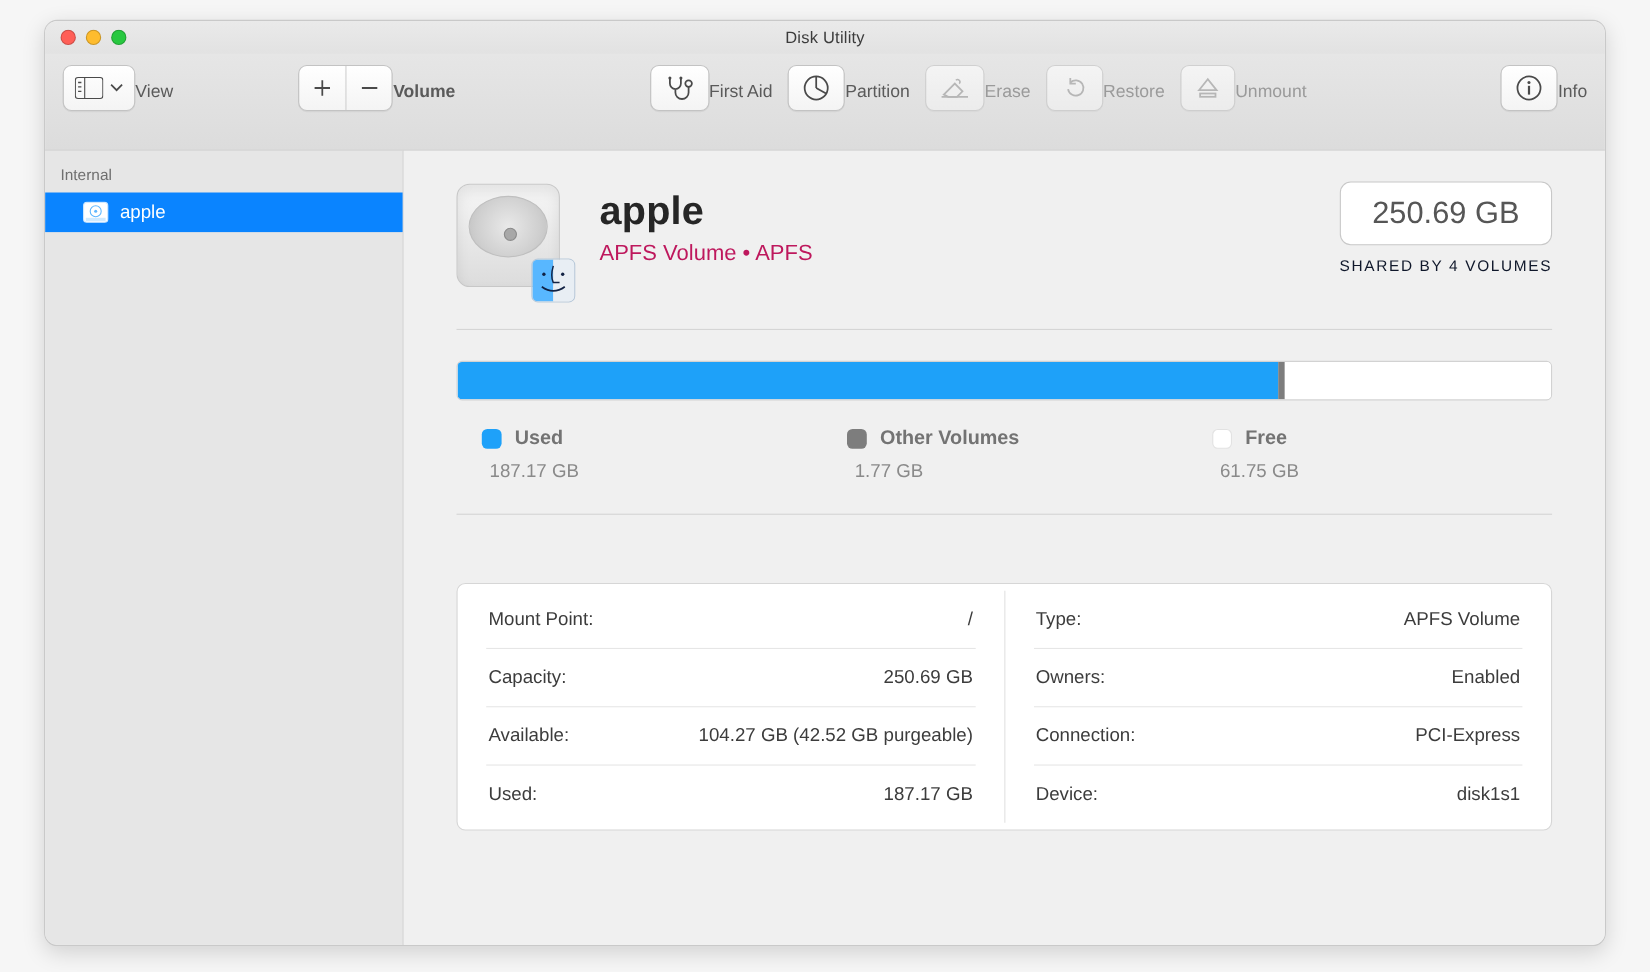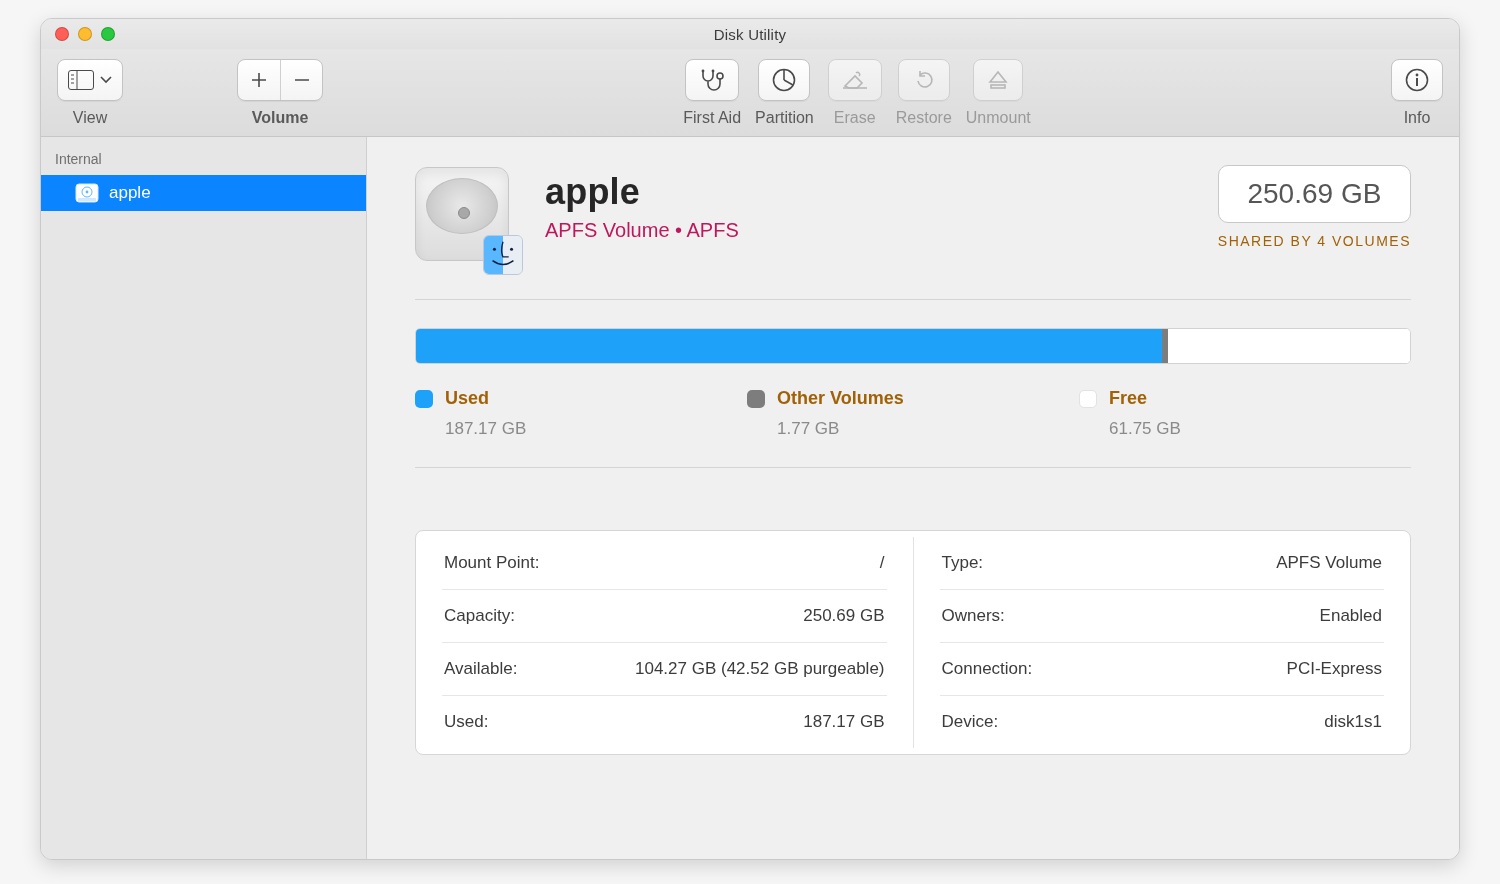--- a/index.html
+++ b/index.html
@@ -50,21 +50,21 @@
   
   .toolbar {
     height: 88px;
     display: flex;
     align-items: flex-start;
     padding: 10px 16px 0 16px;
     background: linear-gradient(#e6e6e6,#dcdcdc);
     border-bottom: 1px solid #c6c6c6;
   }
   .tool {
-    display: flex; flex-direction: column; align-items: center;
+    display: flex; flex-direction: row; align-items: center;
     margin-right: 14px;
   }
   .tool.right { margin-left: auto; margin-right: 0; }
   .tool .btn, .tool .seg {
     height: 42px;
     background: linear-gradient(#ffffff,#f4f4f4);
     border: 1px solid #c3c3c3;
     border-radius: 8px;
     box-shadow: 0 1px 0 rgba(0,0,0,.05);
     display: flex; align-items: center; justify-content: center;
@@ -153,37 +153,37 @@
 
   .titles { flex:1; padding-top:4px; }
   .vol-name { font-size: 36px; font-weight: 600; color:#262626; letter-spacing:.2px; }
   .vol-sub { font-size: 20px; color:#be185d; margin-top:6px; }
 
   .capacity-box {
     padding: 12px 24px; border:1px solid #c8c8c8; border-radius:10px;
     background:#fff; text-align:center; margin-top:-2px;
   }
   .capacity-box .big { font-size:28px; color:#565656; }
-  .capacity-sub { font-size:14px; color:#a16207; letter-spacing:1.5px; text-align:left; margin-top:10px; }
+  .capacity-sub { font-size:14px; color:#0f172a; letter-spacing:1.5px; text-align:left; margin-top:10px; }
 
   hr.sep { border:0; border-top:1px solid #d5d5d5; margin: 28px 0 28px 0; }
 
   .usage-bar {
     height: 36px; border:1px solid #d2d2d2; border-radius:5px;
     background:#fff; display:flex; overflow:hidden;
   }
   .seg-used { background:#1ea1f9; }
   .seg-other { background:#7d7d7d; width:6px; }
   .seg-free { background:#fff; flex:1; }
 
   .legend {
     display:flex; margin-top:24px; gap:0;
   }
   .legend .col { flex:1; }
-  .legend .row1 { display:flex; align-items:center; gap:12px; font-size:18px; font-weight:600; color:#a16207; }
+  .legend .row1 { display:flex; align-items:center; gap:12px; font-size:18px; font-weight:600; color:#737373;margin-left:23px; }
   .legend .sw { width:18px; height:18px; border-radius:5px; }
   .legend .sw.blue { background:#1ea1f9; }
   .legend .sw.gray { background:#7d7d7d; }
   .legend .sw.white { background:#fff; border:1px solid #e2e2e2; }
   .legend .val { margin-top:10px; margin-left:30px; font-size:17px; color:#8a8a8a; }
 
   .details {
     margin-top: 34px;
     background:#fff; border:1px solid #d6d6d6; border-radius:8px;
     display:flex; padding: 6px 0;

